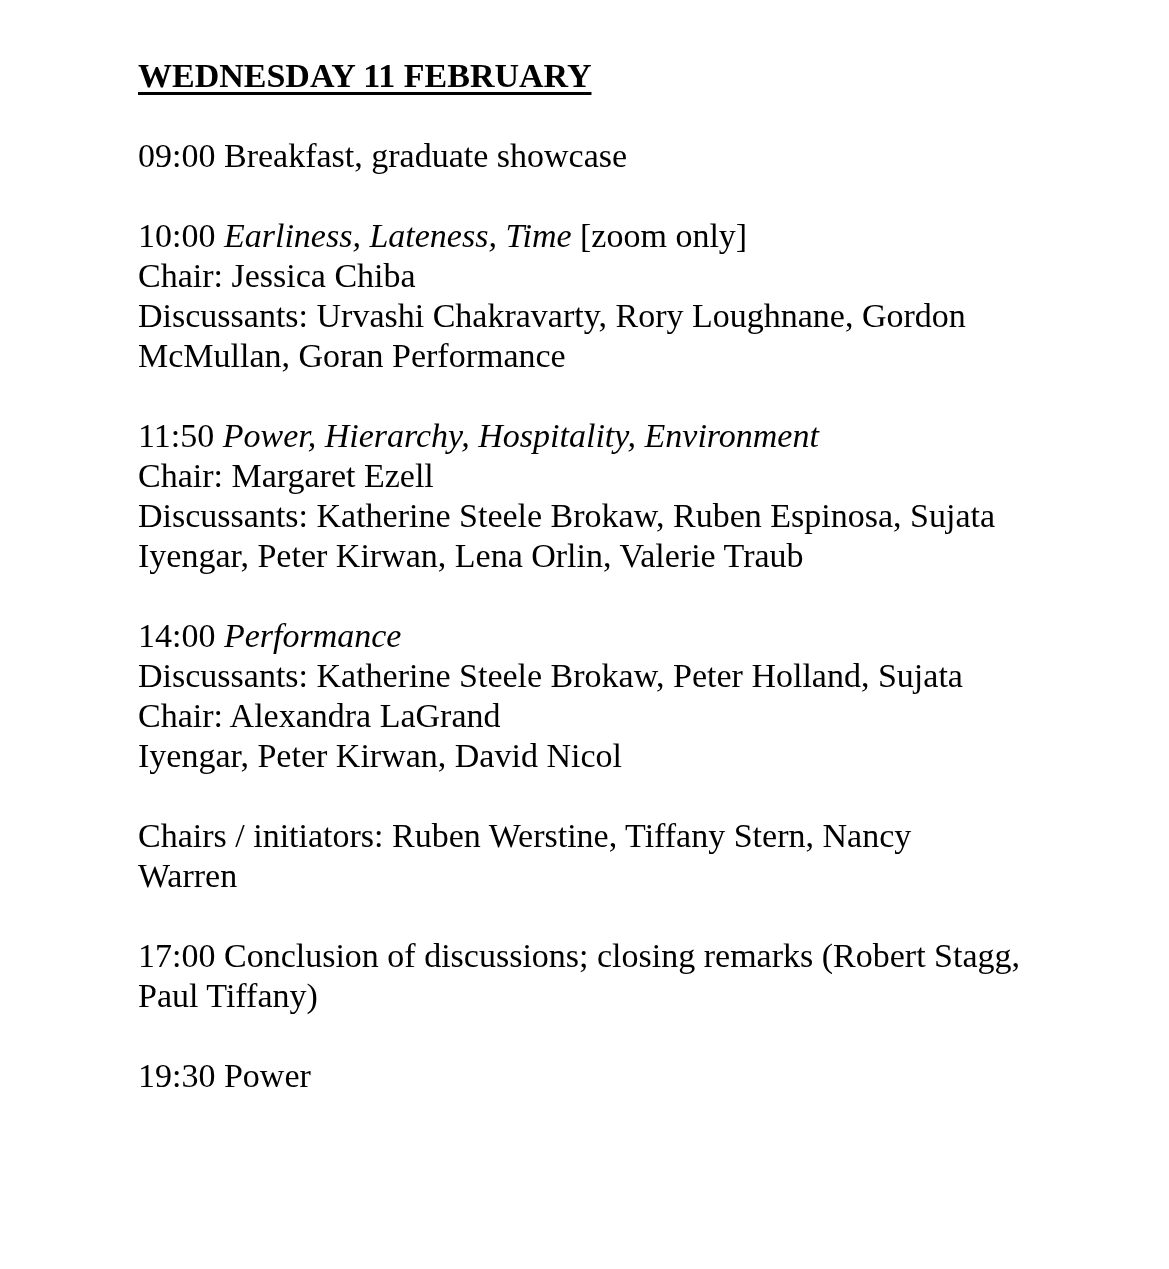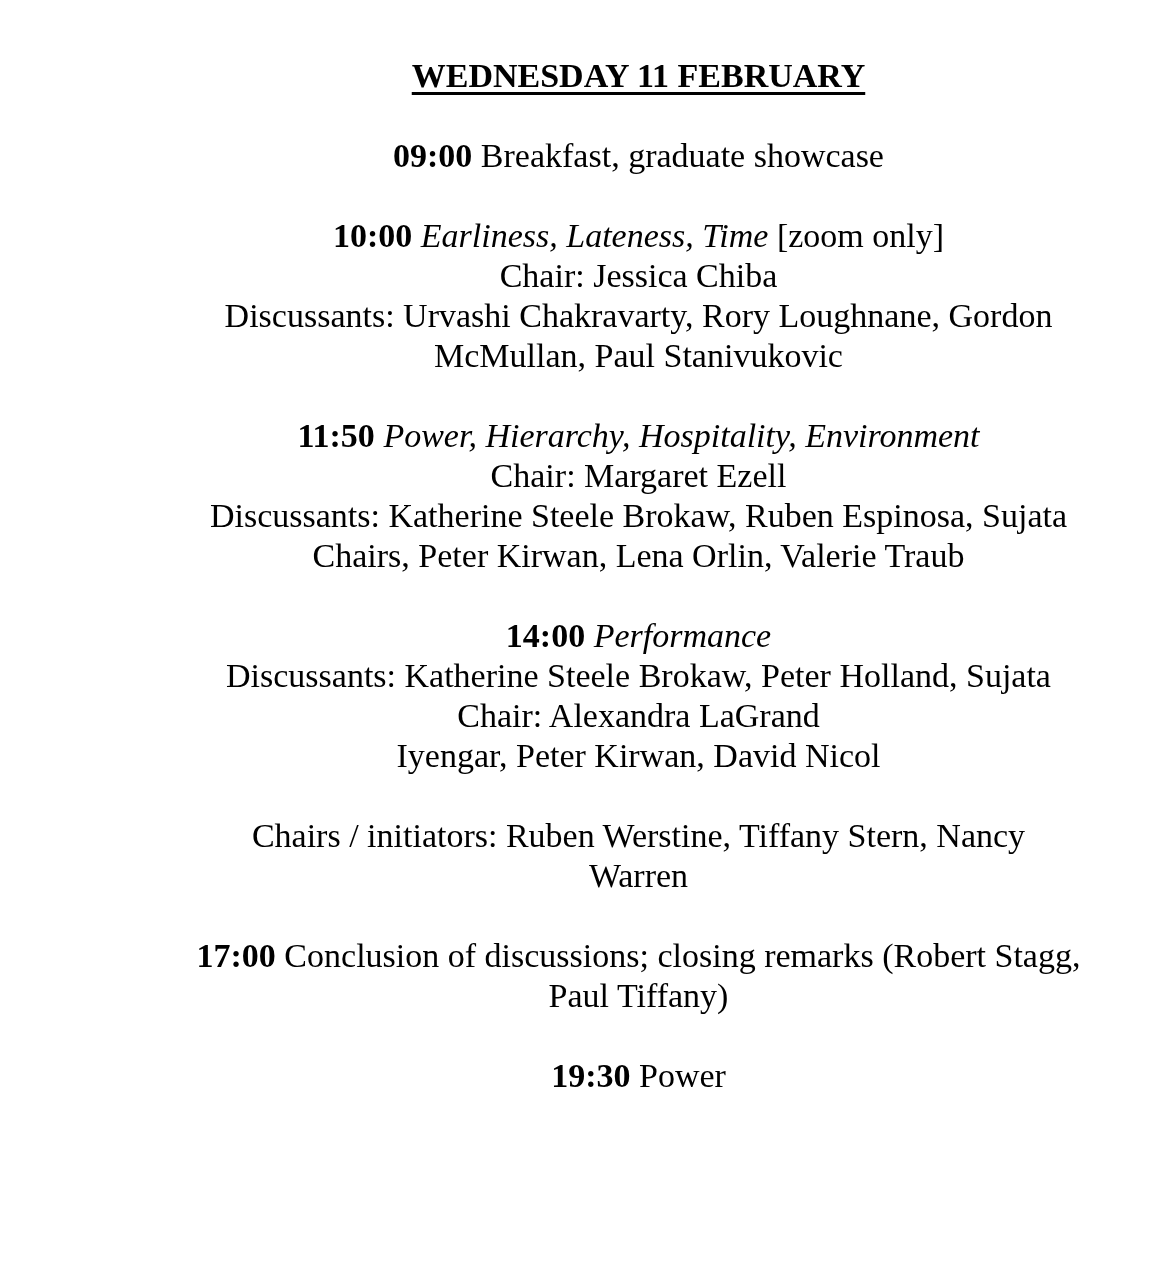--- a/index.html
+++ b/index.html
@@ -15,63 +15,62 @@
   }
   .page {
     width: 1169px;
     height: 1269px;
     padding: 56px 30px 0 138px;
     font-family: "Liberation Serif", "DejaVu Serif", serif;
     font-size: 34px;
     line-height: 40px;
     color: #000000;
     background: #ffffff;
-    text-align: center;
   }
   .title {
     font-size: 34px;
     line-height: 40px;
     font-weight: bold;
     text-decoration: underline;
     text-decoration-thickness: 3px;
     text-underline-offset: 5px;
     margin: 0 0 40px 0;
     white-space: pre;
   }
   .event {
     margin: 0 0 40px 0;
   }
   .event:last-child { margin-bottom: 0; }
   .line {
     white-space: pre;
   }
-  .time { font-weight: bold; }
+  .time { font-weight: normal; }
   .session-title { font-style: italic; }
   .text { font-weight: normal; font-style: normal; }
 </style>
 </head>
 <body>
 
 <main class="page">
   <h1 class="title">WEDNESDAY 11 FEBRUARY</h1>
   <section>
       <div class="event">
         <div class="line"><span class="time">09:00</span><span class="text"> Breakfast, graduate showcase</span></div>
       </div>
       <div class="event">
         <div class="line"><span class="time">10:00</span><span class="text"> </span><span class="session-title">Earliness, Lateness, Time</span><span class="text"> [zoom only]</span></div>
         <div class="line"><span class="text">Chair: Jessica Chiba</span></div>
         <div class="line"><span class="text">Discussants: Urvashi Chakravarty, Rory Loughnane, Gordon</span></div>
-        <div class="line"><span class="text">McMullan, Paul Stanivukovic</span></div>
+        <div class="line"><span class="text">McMullan, Goran Performance</span></div>
       </div>
       <div class="event">
         <div class="line"><span class="time">11:50</span><span class="text"> </span><span class="session-title">Power, Hierarchy, Hospitality, Environment</span></div>
         <div class="line"><span class="text">Chair: Margaret Ezell</span></div>
         <div class="line"><span class="text">Discussants: Katherine Steele Brokaw, Ruben Espinosa, Sujata</span></div>
-        <div class="line"><span class="text">Chairs, Peter Kirwan, Lena Orlin, Valerie Traub</span></div>
+        <div class="line"><span class="text">Iyengar, Peter Kirwan, Lena Orlin, Valerie Traub</span></div>
       </div>
       <div class="event">
         <div class="line"><span class="time">14:00</span><span class="text"> </span><span class="session-title">Performance</span></div>
         <div class="line"><span class="text">Discussants: Katherine Steele Brokaw, Peter Holland, Sujata</span></div>
         <div class="line"><span class="text">Chair: Alexandra LaGrand</span></div>
         <div class="line"><span class="text">Iyengar, Peter Kirwan, David Nicol</span></div>
       </div>
       <div class="event">
         <div class="line"><span class="text">Chairs / initiators: Ruben Werstine, Tiffany Stern, Nancy</span></div>
         <div class="line"><span class="text">Warren</span></div>

